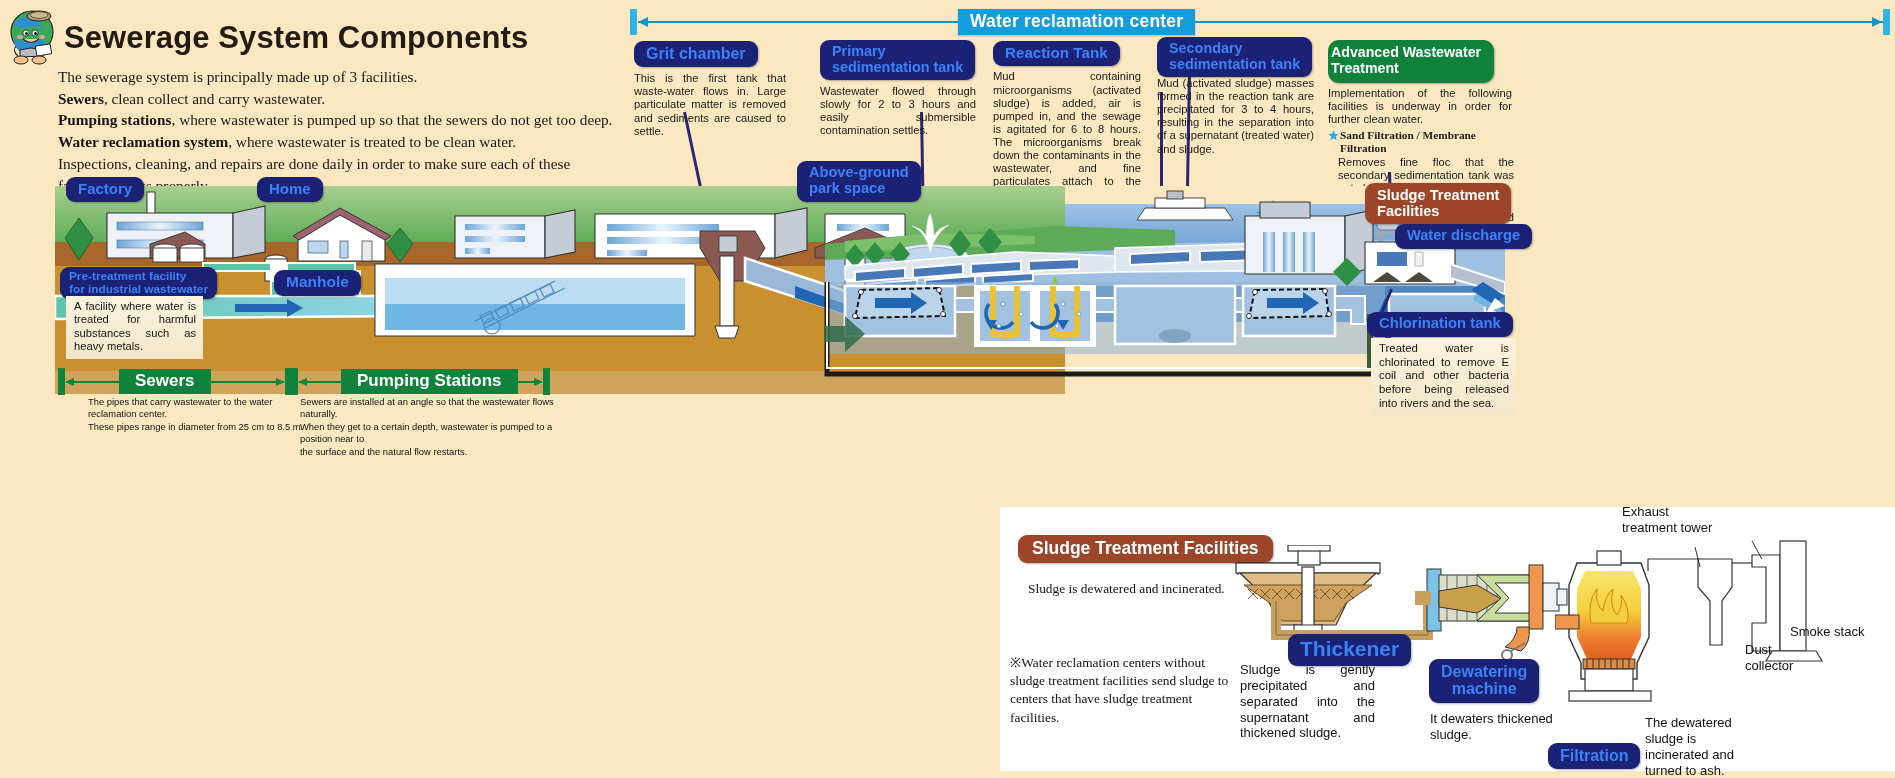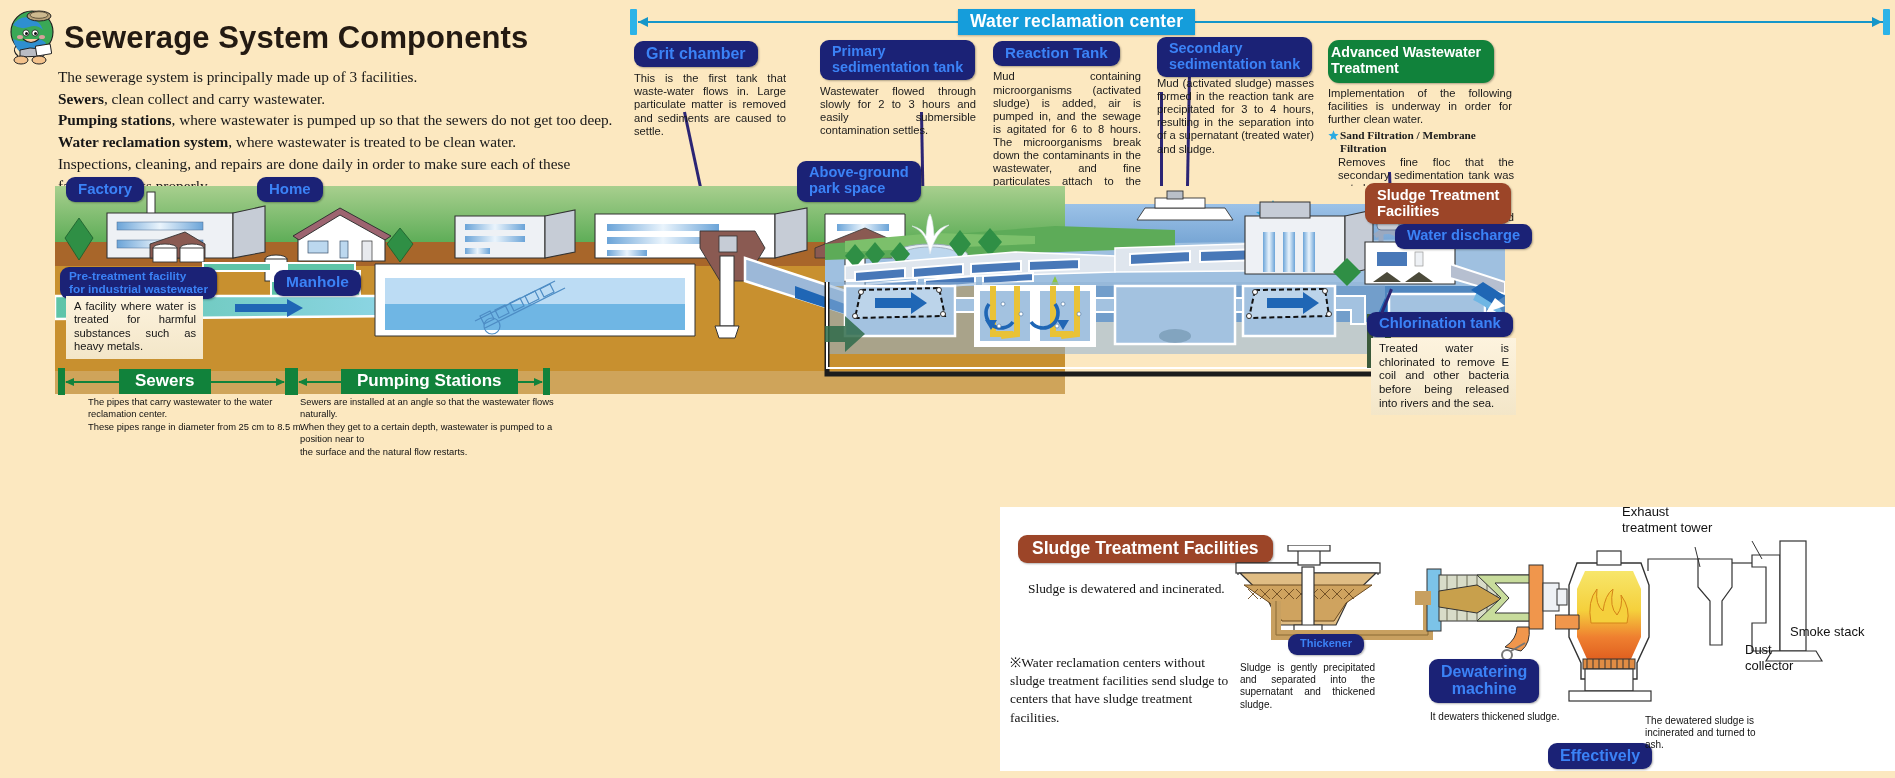--- a/index.html
+++ b/index.html
@@ -79,21 +79,21 @@
     font-size:17px;padding:2px 16px 3px;text-align:center;
   }
   .mdesc{position:absolute;font-size:9.4px;line-height:1.32;color:#111;}
 
   
   #sludge-panel{
     position:absolute;left:1000px;top:507px;width:895px;height:264px;
     background:#ffffff;
   }
   .sp-serif{font-family:"Liberation Serif", serif;font-size:13.4px;color:#111;line-height:1.32;}
-  .sp-sans{font-family:"Liberation Sans", sans-serif;font-size:10px;color:#111;line-height:1.22;}
+  .sp-sans{font-family:"Liberation Sans", sans-serif;font-size:13px;color:#111;line-height:1.22;}
 
   .star{display:inline-block;vertical-align:-1px;}
   .bold-line{font-weight:bold;}
 </style>
 </head>
 <body>
 
 <div id="root">
 
   <div class="abs" style="left:6px;top:6px;">
@@ -524,21 +524,21 @@
       </g>
       <rect x="74" y="22" width="12" height="62" fill="#ffffff" stroke="#333" stroke-width="1.2"></rect>
       <path d="M66 80 L94 80 L94 92 L66 92 Z" fill="#ffffff" stroke="#333" stroke-width="1.2"></path>
     </svg>
 
     <svg class="abs" style="left:228px;top:94px;" width="290" height="50" viewBox="0 0 290 50">
       <path d="M48 0 L48 34 L200 34 L200 0 L255 0" fill="none" stroke="#c8a060" stroke-width="10"></path>
       <path d="M48 0 L48 34 L200 34 L200 0 L255 0" fill="none" stroke="#8a6a34" stroke-width="1"></path>
     </svg>
 
-    <div class="abs navy-badge" style="left:288px;top:127px;font-size:11px;">Thickener</div>
+    <div class="abs navy-badge" style="left:288px;top:127px;font-size:21px;">Thickener</div>
     <div class="abs sp-sans" style="left:240px;top:155px;width:135px;text-align:justify;">Sludge is gently precipitated and separated into the supernatant and thickened sludge.</div>
 
     <svg class="abs" style="left:415px;top:50px;" width="165" height="110" viewBox="0 0 165 110">
       <rect x="12" y="12" width="14" height="62" fill="#7cc3e8" stroke="#333" stroke-width="1"></rect>
       <rect x="24" y="18" width="90" height="46" fill="#d8dcc8" stroke="#333" stroke-width="1"></rect>
       <g stroke="#6a6a55" stroke-width="1">
         <path d="M32 18 l0 46 M42 18 l0 46 M52 18 l0 46 M62 18 l0 46 M72 18 l0 46 M82 18 l0 46 M92 18 l0 46 M102 18 l0 46"></path>
       </g>
       <polygon points="24,34 62,28 86,42 62,56 24,50" fill="#c8a04c" stroke="#333" stroke-width="1"></polygon>
       <polygon points="62,18 118,18 140,41 118,64 62,64 86,41" fill="#c8dc9c" stroke="#333" stroke-width="1"></polygon>
@@ -573,21 +573,21 @@
       <rect x="42" y="6" width="24" height="14" fill="#ffffff" stroke="#333" stroke-width="1.2"></rect>
       <rect x="28" y="114" width="52" height="10" fill="#e08c44" stroke="#333" stroke-width="1"></rect>
       <g stroke="#333" stroke-width="1">
         <path d="M32 114 l0 10 M38 114 l0 10 M44 114 l0 10 M50 114 l0 10 M56 114 l0 10 M62 114 l0 10 M68 114 l0 10 M74 114 l0 10"></path>
       </g>
       <rect x="30" y="124" width="48" height="22" fill="#ffffff" stroke="#333" stroke-width="1.2"></rect>
       <rect x="14" y="146" width="82" height="10" fill="#ffffff" stroke="#333" stroke-width="1.2"></rect>
       <path d="M0 70 L24 70 L24 84 L0 84 Z" fill="#f0964c" stroke="#333" stroke-width="1"></path>
     </svg>
 
-    <div class="abs navy-badge" style="left:548px;top:236px;font-size:16px;">Effectively</div>
+    <div class="abs navy-badge" style="left:548px;top:236px;font-size:16px;">Filtration</div>
     <div class="abs sp-sans" style="left:645px;top:208px;width:118px;">The dewatered sludge is incinerated and turned to ash.</div>
 
     <svg class="abs" style="left:640px;top:20px;" width="200" height="160" viewBox="0 0 200 160">
       <path d="M8 44 L8 32 L60 32" fill="none" stroke="#333" stroke-width="1.2"></path>
       <polygon points="58,32 92,32 92,60 82,74 82,118 70,118 70,74 58,60" fill="#ffffff" stroke="#333" stroke-width="1.2"></polygon>
       <path d="M92 36 L118 36" fill="none" stroke="#333" stroke-width="1.2"></path>
       <polygon points="112,28 140,28 140,124 112,124 112,96 126,96 126,40 112,40" fill="#ffffff" stroke="#333" stroke-width="1.2"></polygon>
       <rect x="140" y="14" width="26" height="110" fill="#ffffff" stroke="#333" stroke-width="1.2"></rect>
       <polygon points="132,124 176,124 182,134 126,134" fill="#ffffff" stroke="#333" stroke-width="1.2"></polygon>
       <path d="M60 40 L55 20" fill="none" stroke="#333" stroke-width="1"></path>

